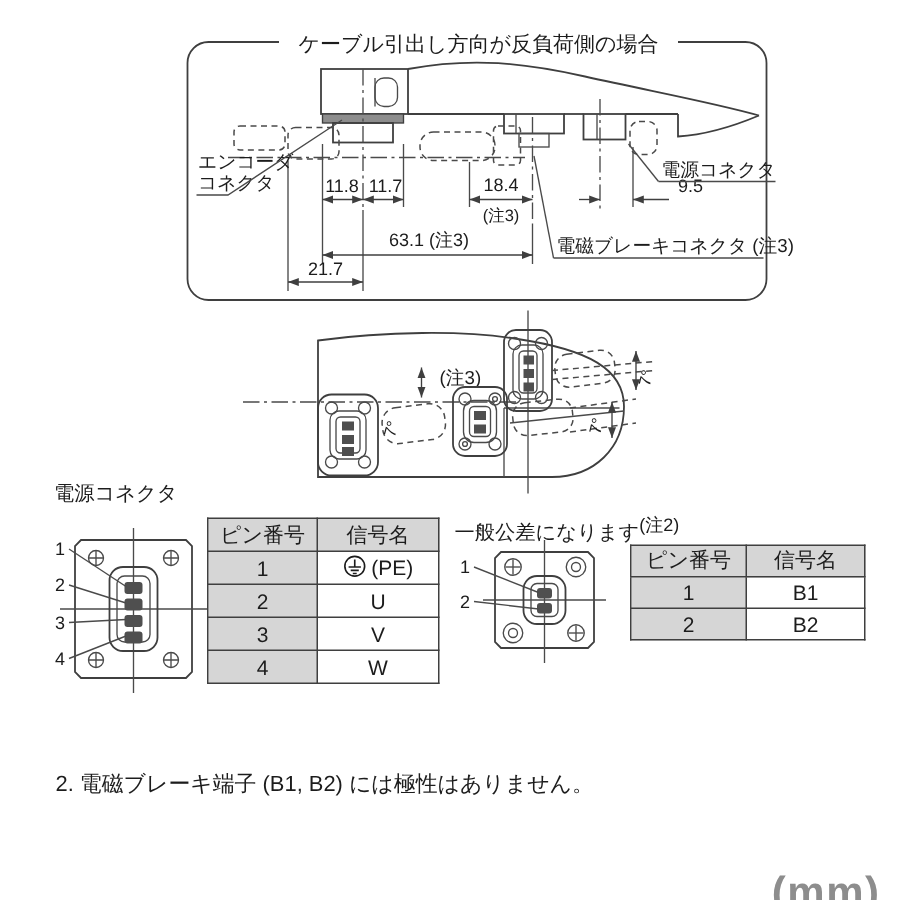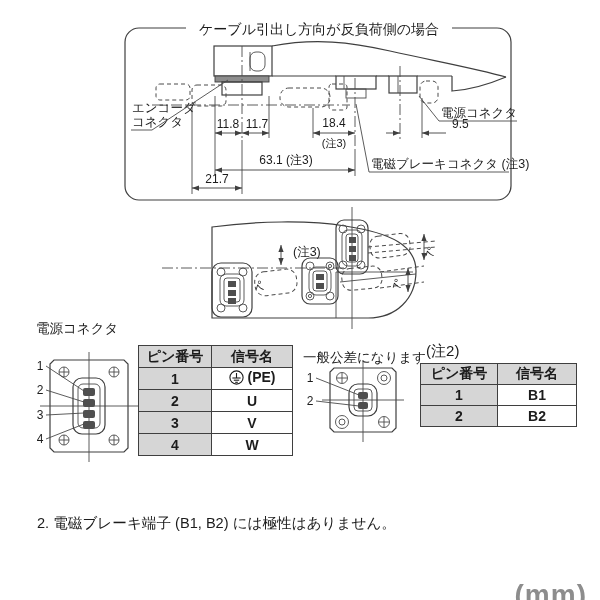--- a/index.html
+++ b/index.html
@@ -17,26 +17,26 @@
   .cline{stroke:#4a4a4a;stroke-width:0.9;fill:none;stroke-dasharray:11 3 2 3;}
   .dim{stroke:#3f3f3f;stroke-width:0.9;fill:none;marker-start:url(#ah);marker-end:url(#ah);}
   .dimend{stroke:#3f3f3f;stroke-width:0.9;fill:none;marker-end:url(#ah);}
   .pin{fill:#4f4f4f;}
   .dimtxt{font-size:12px;}
   .smalltxt{font-size:11px;}
   .lbl{font-size:12.5px;}
   .ttl{font-size:14px;}
   
   .ctable{position:absolute;border-collapse:collapse;font-size:14px;}
-  .ctable td,.ctable th{border:1.6px solid #3f3f3f;text-align:center;padding:0;font-weight:bold;}
+  .ctable td,.ctable th{border:1.6px solid #3f3f3f;text-align:center;padding:0;font-weight:normal;}
   .ctable .hd{background:#d6d6d6;}
   .ctable .pincell{background:#d6d6d6;}
-  .pe-wrap{display:inline-flex;align-items:flex-end;gap:4px;justify-content:center;}
+  .pe-wrap{display:inline-flex;align-items:flex-start;gap:4px;justify-content:center;}
   .heading{font-size:13.5px;color:#1c1c1c;}
-  .heading sup{font-size:15px;text-align:right;}
+  .heading sup{font-size:12px;text-align:right;}
   .notes{position:absolute;left:37px;top:466px;font-size:14.6px;line-height:23px;white-space:pre;}
   .unit{position:absolute;right:13px;top:551px;font-size:28px;font-weight:bold;color:#8d8d8d;letter-spacing:1px;margin-top:28px;}
 </style>
 </head>
 <body>
 
 <div id="stage">
 
   <svg class="abs" style="left:0;top:0" width="600" height="335" viewBox="0 0 600 335">
     <defs>

